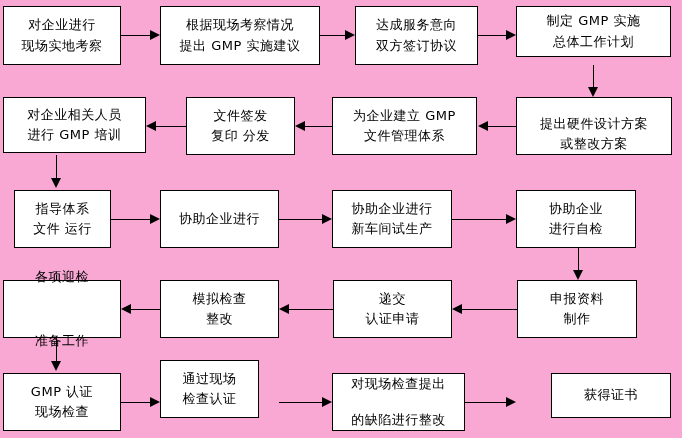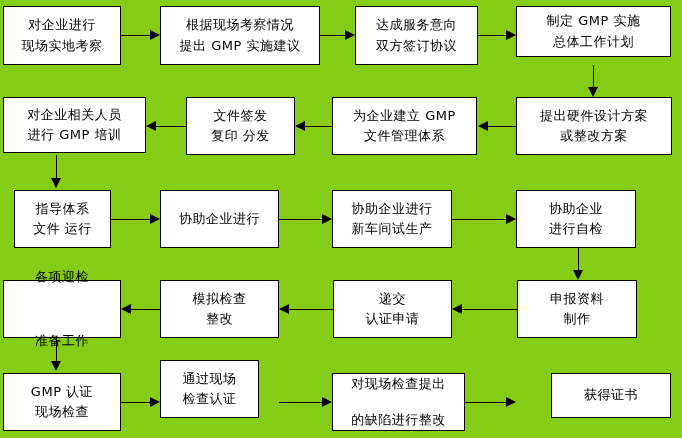--- a/index.html
+++ b/index.html
@@ -4,21 +4,21 @@
 <style>
   html, body {
     margin: 0;
     padding: 0;
     background: #ffffff;
   }
   #chart-root {
     position: relative;
     width: 682px;
     height: 438px;
-    background: #84cc16;
+    background: #f9a8d4;
     font-family: "DejaVu Sans", "Liberation Sans", sans-serif;
     overflow: hidden;
   }
   .node {
     position: absolute;
     box-sizing: border-box;
     border: 1px solid #000000;
     background: #ffffff;
     display: flex;
     flex-direction: column;
@@ -107,21 +107,21 @@
   <div class="node" style="left:186px; top:97px; width:109px; height:58px;">
     <span class="line1">文件签发</span>
     <span class="line2">复印 分发</span>
   </div>
 
   <div class="node" style="left:332px; top:97px; width:145px; height:58px;">
     <span class="line1">为企业建立 GMP</span>
     <span class="line2">文件管理体系</span>
   </div>
 
-  <div class="node" style="left:516px; top:97px; width:156px; height:58px;">
+  <div class="node" style="left:516px; top:97px; width:156px; height:58px;justify-content:flex-end;">
     <span class="line1">提出硬件设计方案</span>
     <span class="line2">或整改方案</span>
   </div>
 
   <div class="conn h" style="left:488px; top:126px; width:28px;"></div>
   <div class="arrow left" style="left:478px; top:121px;"></div>
 
   <div class="conn h" style="left:305px; top:126px; width:27px;"></div>
   <div class="arrow left" style="left:295px; top:121px;"></div>
 

